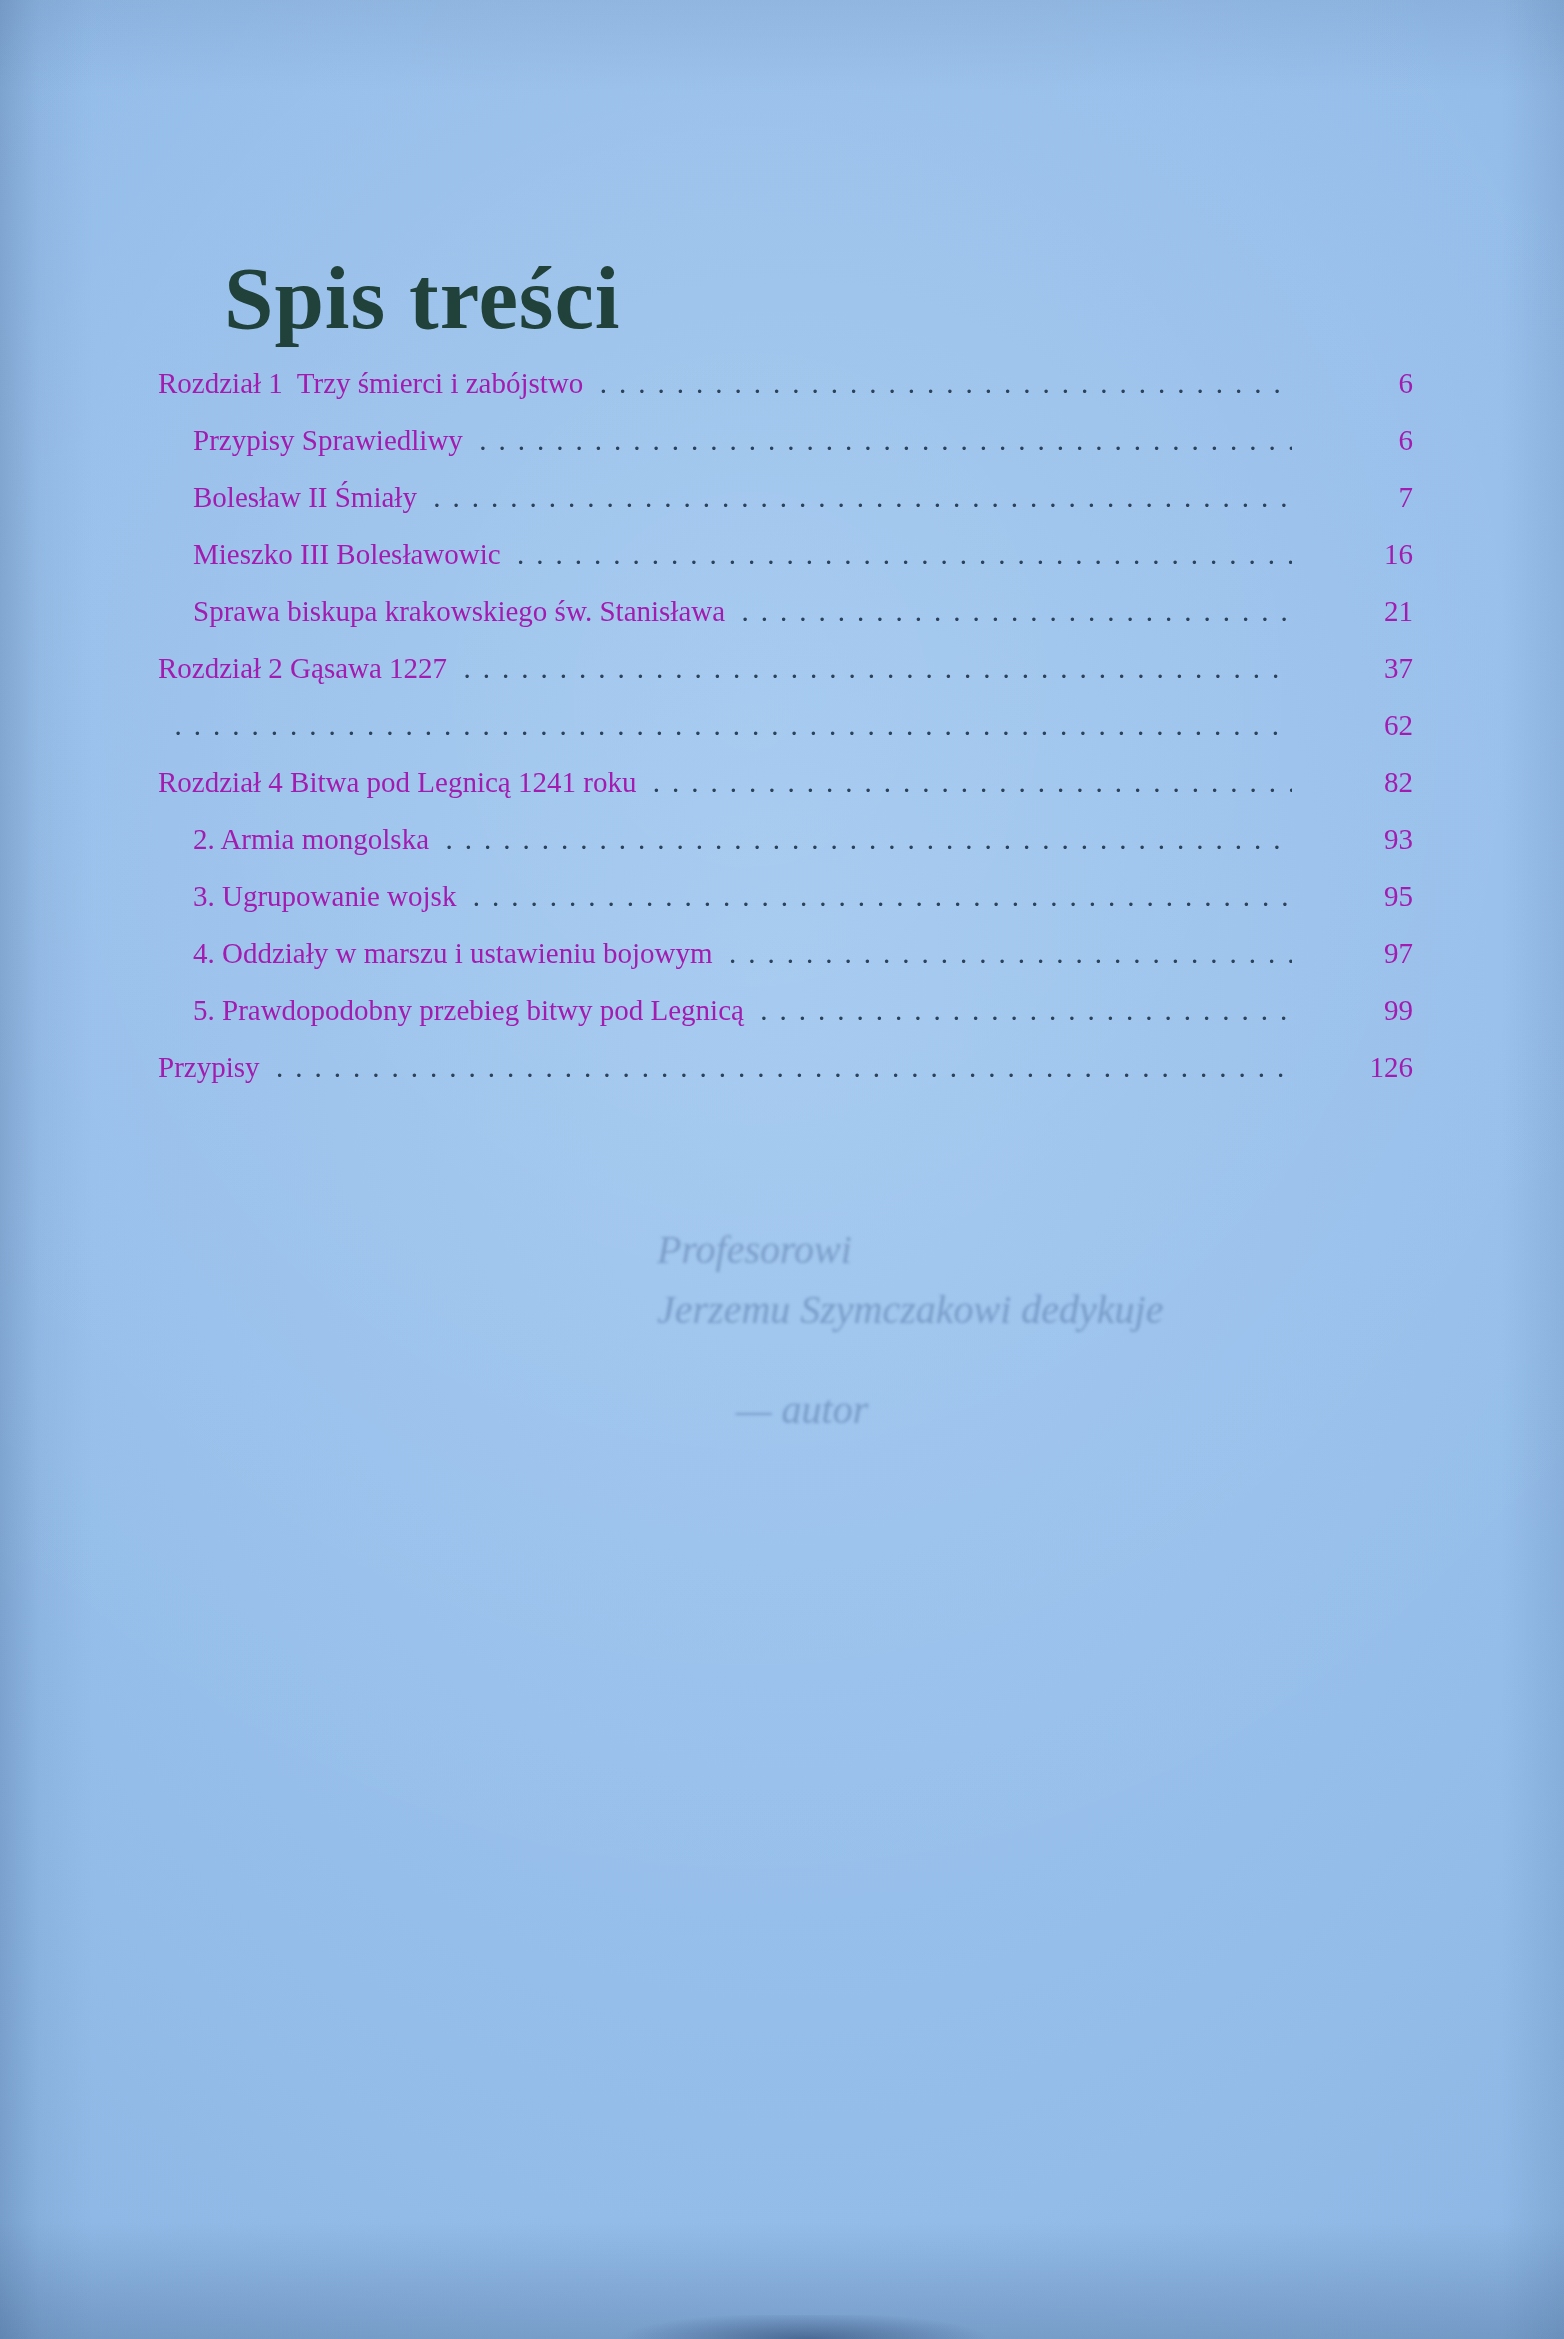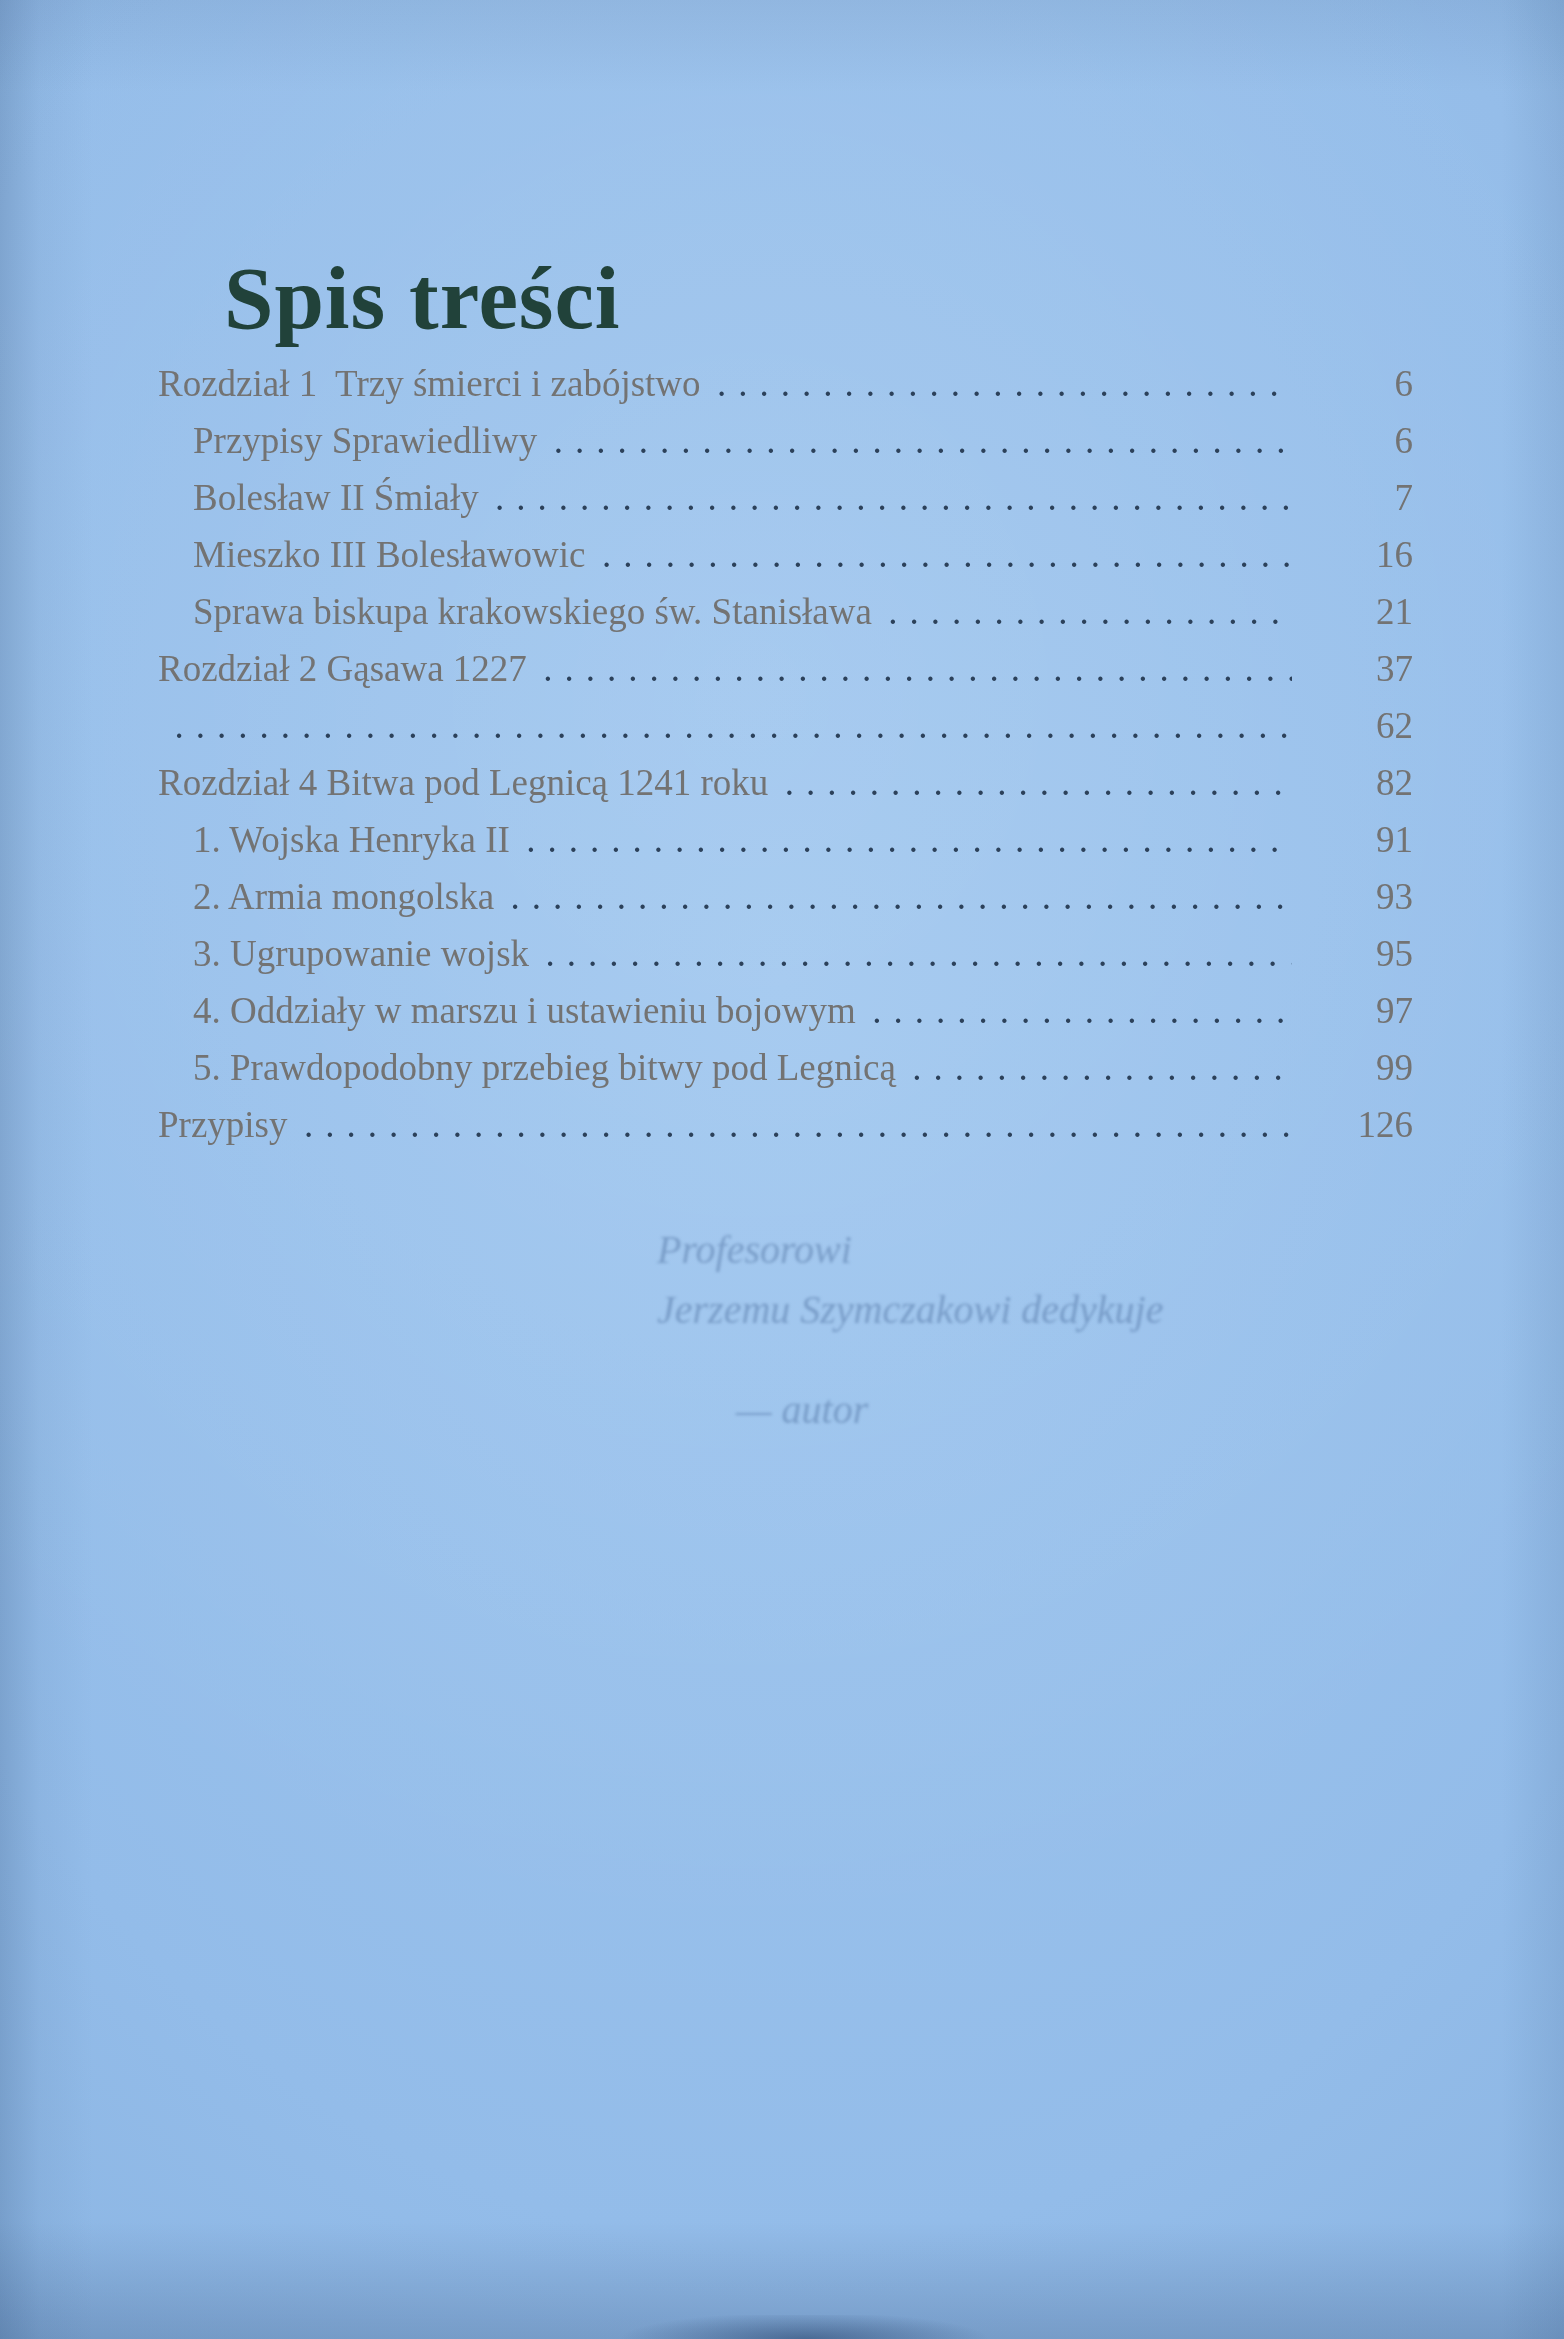--- a/index.html
+++ b/index.html
@@ -30,22 +30,22 @@
     font-weight: bold;
     letter-spacing: 0.9px;
     color: #21423a;
   }
 
   .toc {
     position: absolute;
     left: 158px;
     top: 355px;
     width: 1255px; 
-    color: #737373;
-    font-size: 37px;
+    color: #a21caf;
+    font-size: 29px;
   }
 
   .toc-row {
     display: flex;
     align-items: baseline;
     height: 57px;
     line-height: 57px;
     white-space: nowrap;
   }
 
@@ -151,25 +151,20 @@
     <span class="dot-leader"></span>
     <span class="page-number">62</span>
   </div>
 
   <div class="toc-row">
     <span class="toc-label">Rozdział 4 Bitwa pod Legnicą 1241 roku</span>
     <span class="dot-leader"></span>
     <span class="page-number">82</span>
   </div>
 
-  <div class="toc-row indent">
-    <span class="toc-label">1. Wojska Henryka II</span>
-    <span class="dot-leader"></span>
-    <span class="page-number">91</span>
-  </div>
 
   <div class="toc-row indent">
     <span class="toc-label">2. Armia mongolska</span>
     <span class="dot-leader"></span>
     <span class="page-number">93</span>
   </div>
 
   <div class="toc-row indent">
     <span class="toc-label">3. Ugrupowanie wojsk</span>
     <span class="dot-leader"></span>

